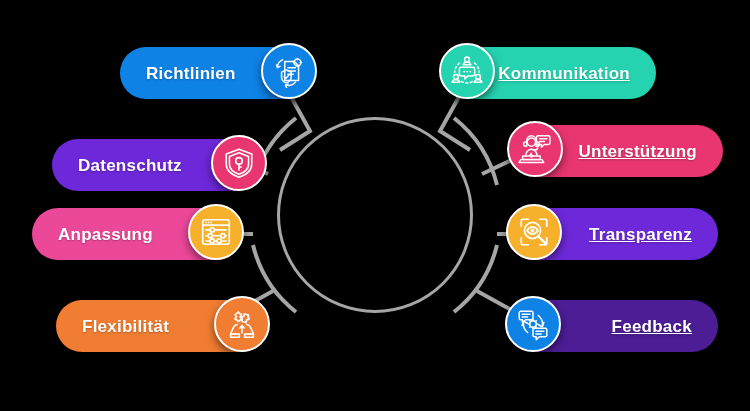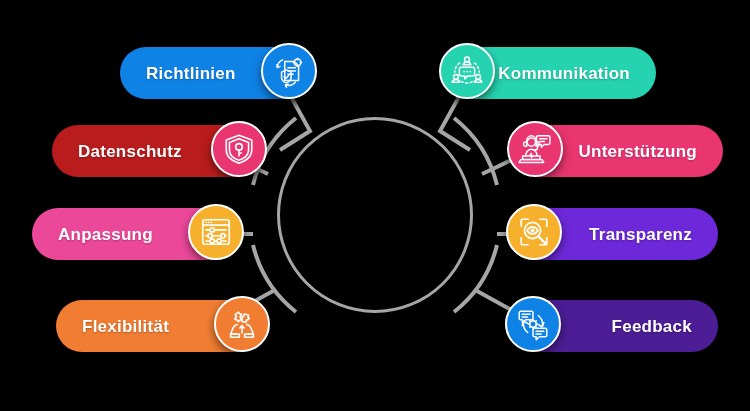--- a/index.html
+++ b/index.html
@@ -28,21 +28,21 @@
     letter-spacing:.25px;
     white-space:nowrap;
     text-shadow:0 1px 2px rgba(0,0,0,.28);
     line-height:1;
   }
   
   .node.left{justify-content:flex-start;padding-left:26px;}
   .node.left .label{margin-right:auto;padding-right:34px;}
   
   .node.right{justify-content:flex-end;padding-right:26px;}
-  .node.right .label{margin-left:auto;padding-left:34px;}
+  .node.right .label{margin-left:auto;padding-left:34px;text-decoration:underline;}
 
   
   .badge{
     position:absolute;
     width:56px;height:56px;
     border-radius:50%;
     border:2.5px solid #ffffff;
     box-sizing:border-box;
     display:flex;align-items:center;justify-content:center;
     box-shadow:0 4px 8px rgba(0,0,0,.5);
@@ -107,21 +107,21 @@
         <path d="M10 5.5 a8 8 0 0 0 -5 6.5"></path>
         <path d="M22 26.5 a8 8 0 0 1 -9 2.5"></path>
         <path d="M4.6 10.2 l.5 2.6 l2.4 -1.2"></path>
         <path d="M15.2 28.4 l-2.5 .9 l1 2.2"></path>
         <path d="M9 17 l4.5 -2 l4.5 2 v5 c0 3 -3 4.6 -4.5 5.2 C12 26.6 9 25 9 22 z" fill="none"></path>
         <path d="M11.4 21.4 l1.6 1.7 l3 -3.4"></path>
       </svg>
     </span>
   </div>
 
-  <div class="node left" style="left:52px;top:125px;width:183px;background:#b91c1c;text-align:right;">
+  <div class="node left" style="left:52px;top:139px;width:183px;background:#6d28d9;text-align:right;">
     <span class="label">Datenschutz</span>
     <span class="badge" style="background:#e93570;">
       <svg viewBox="0 0 32 32" stroke="#fff" stroke-width="1.5" fill="none" stroke-linecap="round" stroke-linejoin="round">
         <path d="M16 3 L28 7.5 v9.5 c0 7 -7 10.8 -12 12.4 C11 27.8 4 24 4 17 V7.5 z"></path>
         <path d="M16 6.4 L25 9.8 v7.2 c0 5.3 -5.3 8.4 -9 9.7 C12.3 25.4 7 22.3 7 17 V9.8 z"></path>
         <circle cx="16" cy="14" r="3.1"></circle>
         <path d="M16 17.1 v5.4 M16 19.8 h2.2"></path>
       </svg>
     </span>
   </div>

